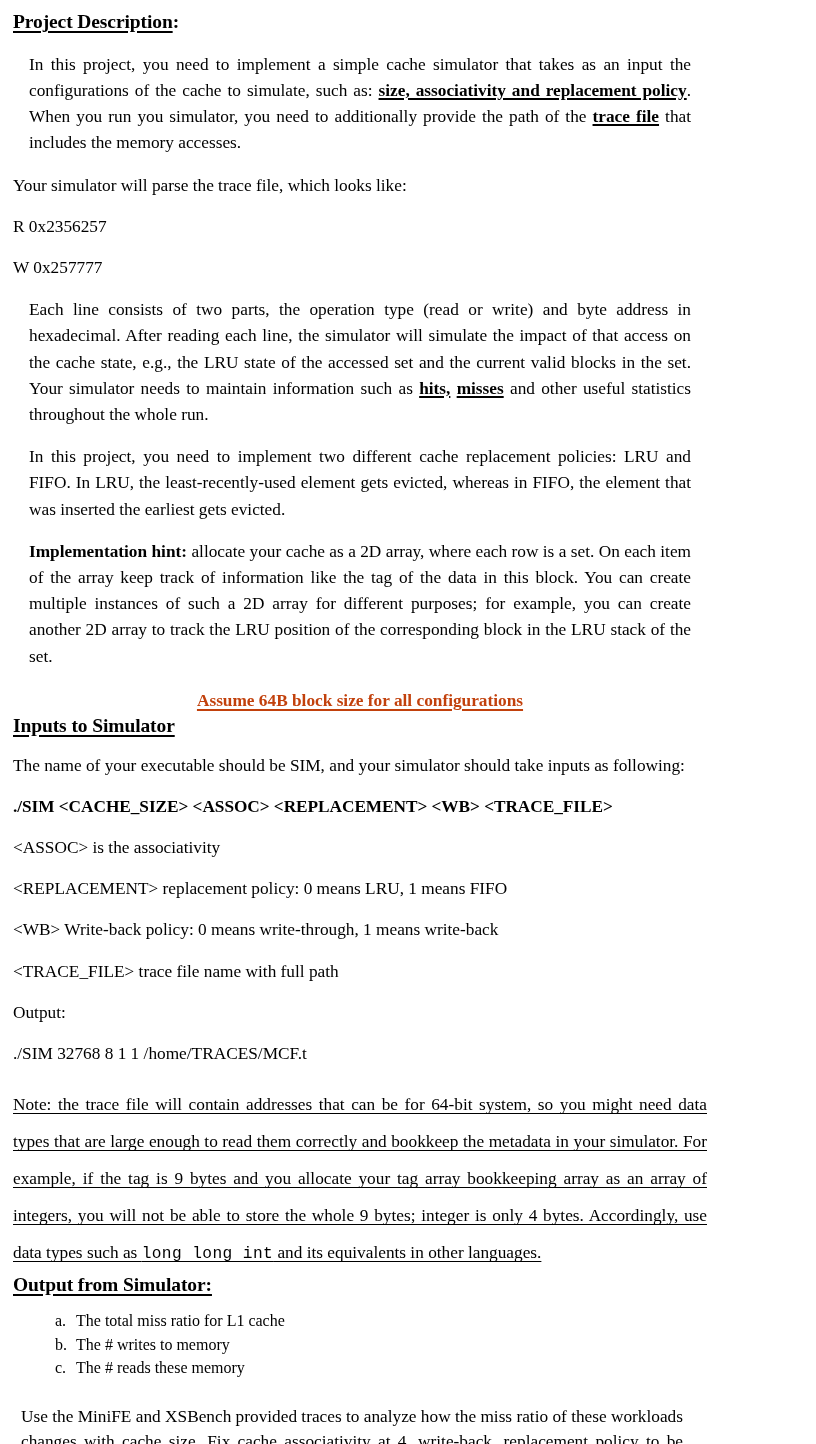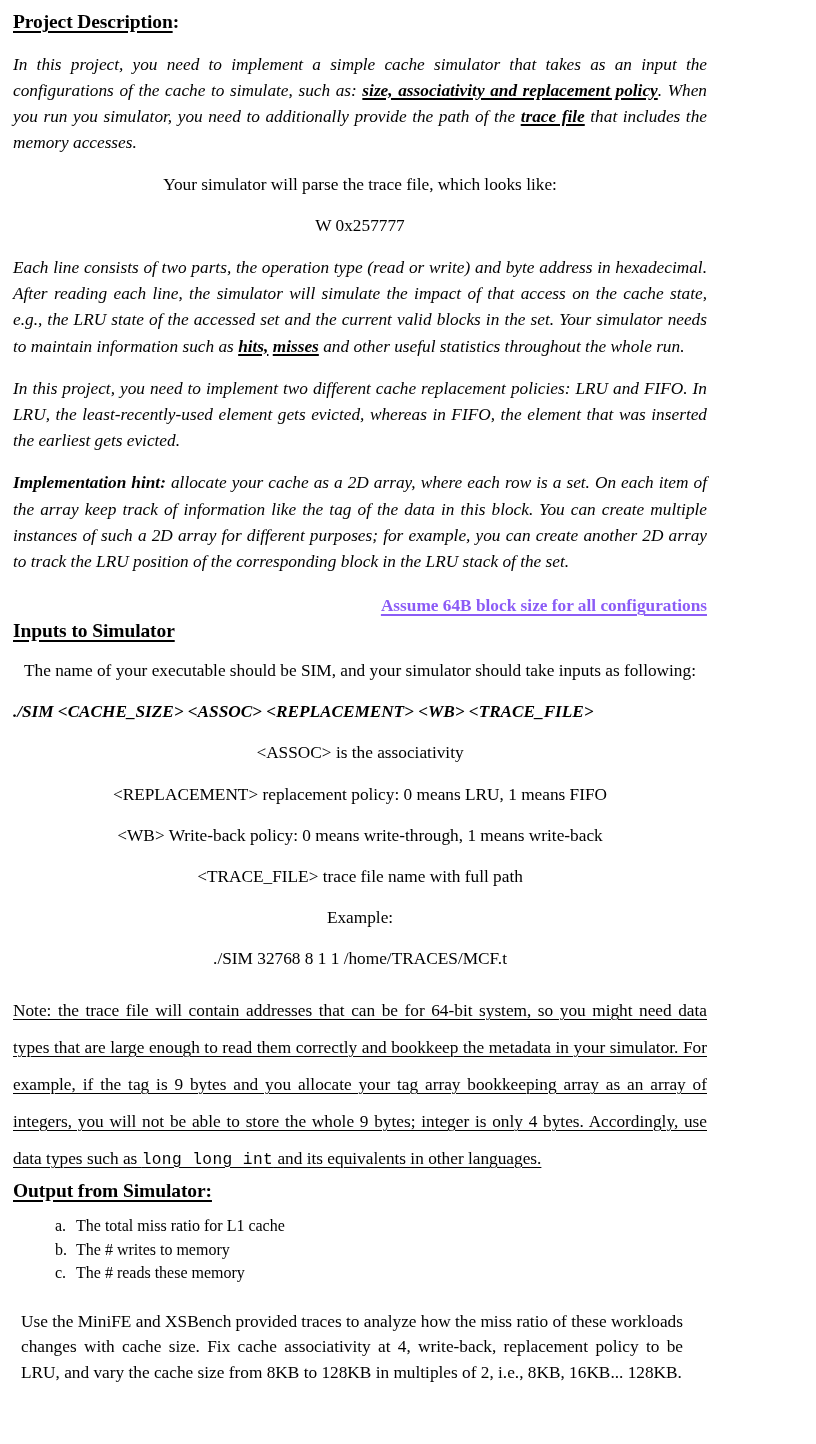--- a/index.html
+++ b/index.html
@@ -39,36 +39,35 @@
     text-decoration-thickness: 2.4px;
   }
   .h-proj { margin-top: 5px; }
   .h-inputs { margin-top: 20px; }
   .h-output { margin-top: 19px; }
 
   
   p.para {
     font-size: 17.3px;
     line-height: 26.2px;
-    margin: 0;
+    margin: 16px;
     padding: 0;
     text-align: justify;
     text-justify: inter-word;
-    font-style: italic;
   }
   p.gap-lg  { margin-top: 18px; }
   p.gap-md  { margin-top: 16px; }
 
   
   p.line {
     font-size: 17.3px;
     line-height: 26.2px;
     margin: 0;
     padding: 0;
-    text-align: center;
+    text-align: left;
   }
   p.line.sp { margin-top: 15px; }
 
   b, .b { font-weight: bold; }
   .u {
     text-decoration: underline;
     text-underline-offset: 2px;
     text-decoration-thickness: 1.5px;
   }
   .bu {
@@ -78,37 +77,36 @@
     text-decoration-thickness: 2px;
   }
 
   
   p.red-line {
     font-size: 17.3px;
     line-height: 26px;
     margin: 0;
     margin-top: 18px;
     font-weight: bold;
-    color: #8b5cf6;
+    color: #c2410c;
     text-decoration: underline;
     text-underline-offset: 3px;
     text-decoration-thickness: 2px;
-    text-align: right;
+    text-align: center;
   }
 
   
   p.cmd {
     font-size: 17.3px;
     line-height: 26.2px;
     margin: 0;
     margin-top: 15px;
     font-weight: bold;
     text-align: left;
     letter-spacing: -0.05px;
-    font-style: italic;
   }
 
   
   p.note {
     font-size: 17.3px;
     line-height: 37px;
     margin: 0;
     margin-top: 19px;
     text-align: justify;
     text-justify: inter-word;
@@ -159,20 +157,21 @@
 <body>
 
 <div class="page">
 
   <h1 class="doc-heading h-proj"><span class="u">Project Description</span><span>:</span></h1>
 
   <p class="para gap-lg"><span>In this project, you need to implement a simple cache simulator that takes as an input the configurations of the cache to simulate, such as: </span><span class="bu">size, associativity and replacement policy</span><span>. When you run you simulator, you need to additionally provide the path of the </span><span class="bu">trace file</span><span> that includes the memory accesses.</span></p>
 
   <p class="line sp">Your simulator will parse the trace file, which looks like:</p>
 
+  <p class="line sp">R 0x2356257</p>
 
   <p class="line sp">W 0x257777</p>
 
   <p class="para gap-md"><span>Each line consists of two parts, the operation type (read or write) and byte address in hexadecimal. After reading each line, the simulator will simulate the impact of that access on the cache state, e.g., the LRU state of the accessed set and the current valid blocks in the set. Your simulator needs to maintain information such as </span><span class="bu">hits,</span><span> </span><span class="bu">misses</span><span> and other useful statistics throughout the whole run.</span></p>
 
   <p class="para gap-md">In this project, you need to implement two different cache replacement policies: LRU and FIFO. In LRU, the least-recently-used element gets evicted, whereas in FIFO, the element that was inserted the earliest gets evicted.</p>
 
   <p class="para gap-md"><span class="b">Implementation hint:</span><span> allocate your cache as a 2D array, where each row is a set. On each item of the array keep track of information like the tag of the data in this block. You can create multiple instances of such a 2D array for different purposes; for example, you can create another 2D array to track the LRU position of the corresponding block in the LRU stack of the set.</span></p>
 
   <p class="red-line">Assume 64B block size for all configurations</p>
@@ -181,21 +180,21 @@
 
   <p class="line sp">The name of your executable should be SIM, and your simulator should take inputs as following:</p>
 
   <p class="cmd">./SIM &lt;CACHE_SIZE&gt; &lt;ASSOC&gt; &lt;REPLACEMENT&gt; &lt;WB&gt;  &lt;TRACE_FILE&gt;</p>
 
   <p class="line sp">&lt;ASSOC&gt; is the associativity</p>
   <p class="line sp">&lt;REPLACEMENT&gt; replacement policy: 0 means LRU, 1 means FIFO</p>
   <p class="line sp">&lt;WB&gt; Write-back policy: 0 means write-through, 1 means write-back</p>
   <p class="line sp">&lt;TRACE_FILE&gt; trace file name with full path</p>
 
-  <p class="line sp">Example:</p>
+  <p class="line sp">Output:</p>
 
   <p class="line sp">./SIM 32768 8 1 1 /home/TRACES/MCF.t</p>
 
 
   <p class="note"><span>Note: the trace file will contain addresses that can be for 64-bit system, so you might need data types that are large enough to read them correctly and bookkeep the metadata in your simulator. For example, if the tag is 9 bytes and you allocate your tag array bookkeeping array as an array of integers, you will not be able to store the whole 9 bytes; integer is only 4 bytes. Accordingly, use data types such as </span><span class="mono">long long int</span><span> and its equivalents in other languages.</span></p>
 
   <h1 class="doc-heading h-output"><span class="u">Output from Simulator:</span></h1>
 
 
   <ol class="outlist">

